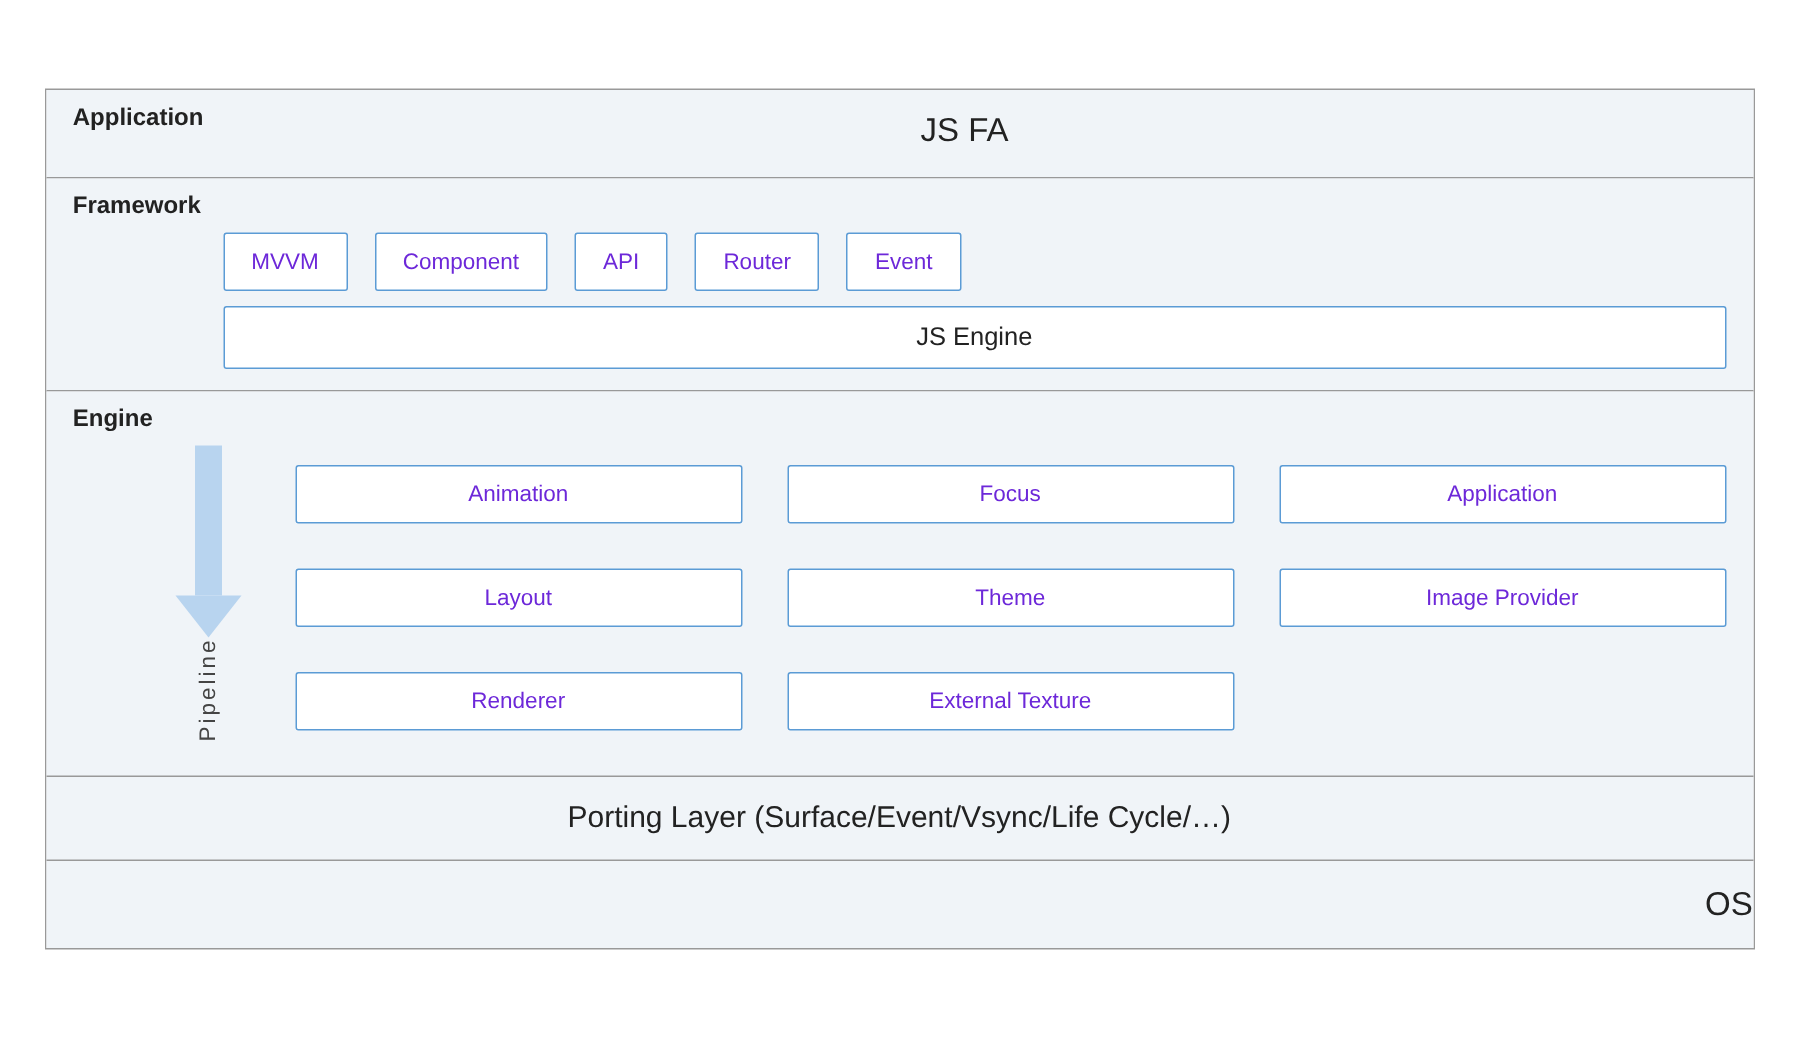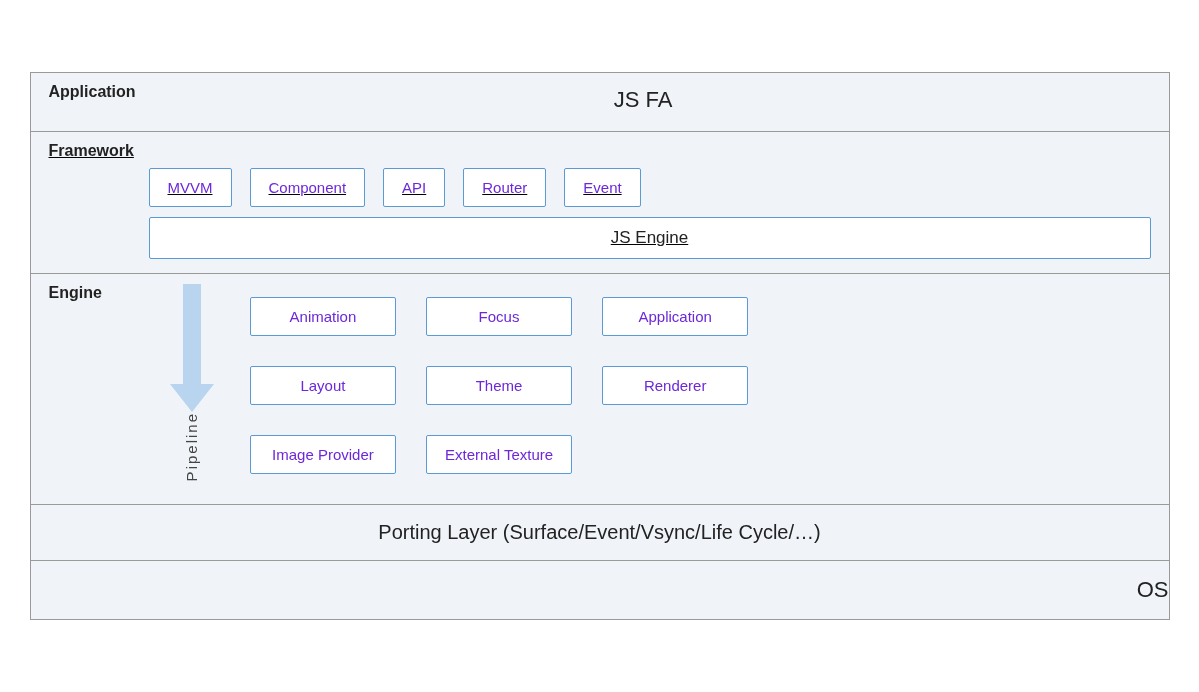--- a/index.html
+++ b/index.html
@@ -51,38 +51,37 @@
       text-align: center;
       font-size: 22px;
       color: #222;
       padding: 4px 0 8px 0;
     }
 
     
     .framework-section {
       display: flex;
       flex-direction: column;
-      text-decoration: underline;
     }
     .framework-row {
       display: flex;
       flex-direction: row;
       gap: 18px;
       margin-bottom: 10px;
       margin-left: 100px;
     }
     .framework-full-row {
       margin-left: 100px;
       margin-bottom: 4px;
     }
 
     
     .engine-section {
       display: flex;
-      flex-direction: row;
+      flex-direction: column;
     }
     .engine-inner {
       display: flex;
       flex-direction: row;
       align-items: center;
       margin-left: 60px;
       gap: 28px;
       padding-bottom: 8px;
     }
 
@@ -208,22 +207,22 @@
         </div>
         <span class="pipeline-label">Pipeline</span>
       </div>
 
       <div class="engine-grid">
         <div class="box">Animation</div>
         <div class="box">Focus</div>
         <div class="box">Application</div>
         <div class="box">Layout</div>
         <div class="box">Theme</div>
+        <div class="box">Image Provider</div>
         <div class="box">Renderer</div>
-        <div class="box">Image Provider</div>
         <div class="box">External Texture</div>
       </div>
     </div>
   </div>
 
   <div class="porting-section">
     <span>Porting Layer (Surface/Event/Vsync/Life Cycle/…)</span>
   </div>
 
   <div class="os-section">

